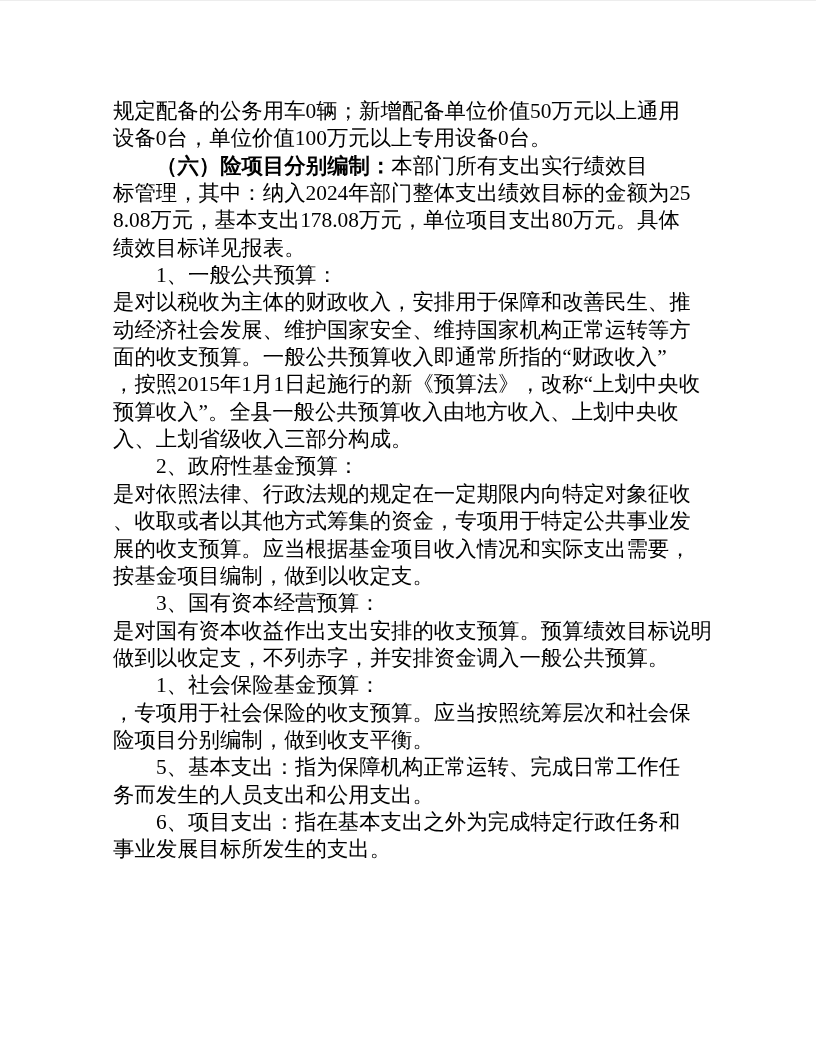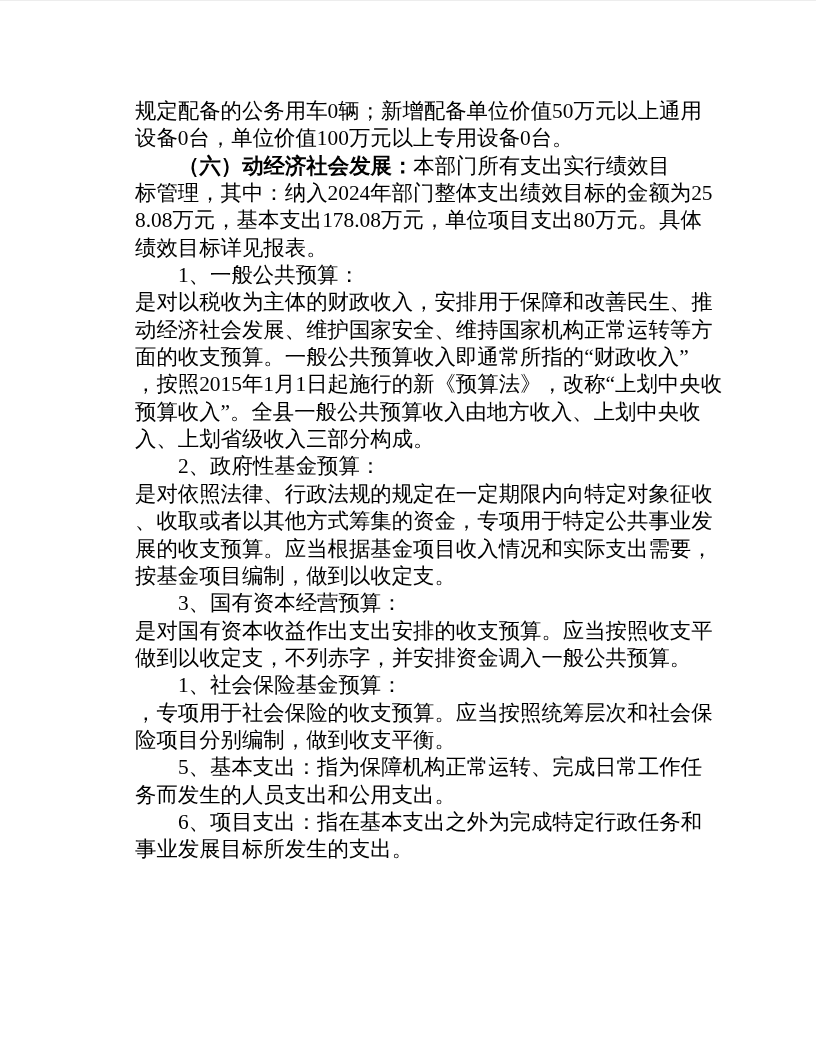--- a/index.html
+++ b/index.html
@@ -27,40 +27,39 @@
   .paragraph {
     margin: 0;
     padding: 0;
   }
   .line {
     font-size: 21.4px;
     line-height: 27.35px;
     height: 27.35px;
     white-space: nowrap;
     color: #000000;
-    margin-left: 22px;
   }
   .line.indent {
     text-indent: 43px;
   }
   .seg.bold {
     font-weight: bold;
   }
 </style>
 </head>
 <body>
 
 <div class="page">
   <div class="content">
       <div class="paragraph">
         <div class="line"><span class="seg">规定配备的公务用车0辆；新增配备单位价值50万元以上通用</span></div>
         <div class="line"><span class="seg">设备0台，单位价值100万元以上专用设备0台。</span></div>
       </div>
       <div class="paragraph">
-        <div class="line indent"><span class="seg bold">（六）动经济社会发展：</span><span class="seg">本部门所有支出实行绩效目</span></div>
+        <div class="line indent"><span class="seg bold">（六）险项目分别编制：</span><span class="seg">本部门所有支出实行绩效目</span></div>
         <div class="line"><span class="seg">标管理，其中：纳入2024年部门整体支出绩效目标的金额为25</span></div>
         <div class="line"><span class="seg">8.08万元，基本支出178.08万元，单位项目支出80万元。具体</span></div>
         <div class="line"><span class="seg">绩效目标详见报表。</span></div>
       </div>
       <div class="paragraph">
         <div class="line indent"><span class="seg">1、一般公共预算：</span></div>
       </div>
       <div class="paragraph">
         <div class="line"><span class="seg">是对以税收为主体的财政收入，安排用于保障和改善民生、推</span></div>
         <div class="line"><span class="seg">动经济社会发展、维护国家安全、维持国家机构正常运转等方</span></div>
@@ -75,21 +74,21 @@
       <div class="paragraph">
         <div class="line"><span class="seg">是对依照法律、行政法规的规定在一定期限内向特定对象征收</span></div>
         <div class="line"><span class="seg">、收取或者以其他方式筹集的资金，专项用于特定公共事业发</span></div>
         <div class="line"><span class="seg">展的收支预算。应当根据基金项目收入情况和实际支出需要，</span></div>
         <div class="line"><span class="seg">按基金项目编制，做到以收定支。</span></div>
       </div>
       <div class="paragraph">
         <div class="line indent"><span class="seg">3、国有资本经营预算：</span></div>
       </div>
       <div class="paragraph">
-        <div class="line"><span class="seg">是对国有资本收益作出支出安排的收支预算。应当按照收支平</span></div>
+        <div class="line"><span class="seg">是对国有资本收益作出支出安排的收支预算。预算绩效目标说明</span></div>
         <div class="line"><span class="seg">做到以收定支，不列赤字，并安排资金调入一般公共预算。</span></div>
       </div>
       <div class="paragraph">
         <div class="line indent"><span class="seg">1、社会保险基金预算：</span></div>
       </div>
       <div class="paragraph">
         <div class="line"><span class="seg">，专项用于社会保险的收支预算。应当按照统筹层次和社会保</span></div>
         <div class="line"><span class="seg">险项目分别编制，做到收支平衡。</span></div>
       </div>
       <div class="paragraph">

